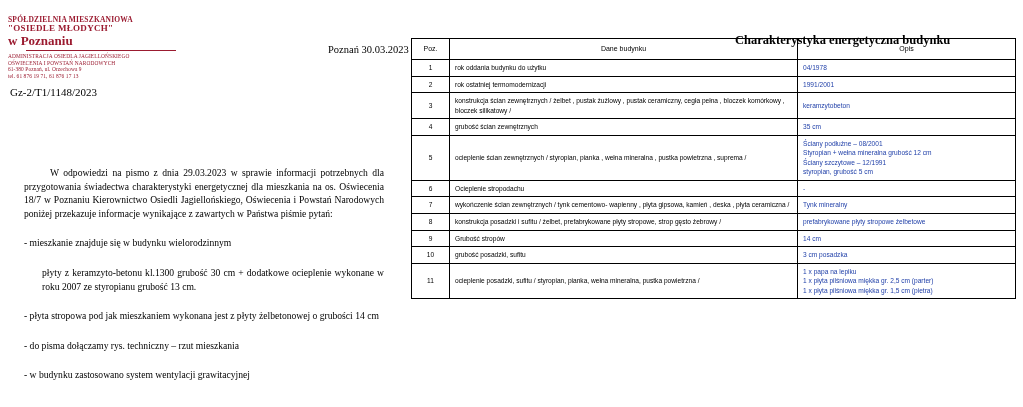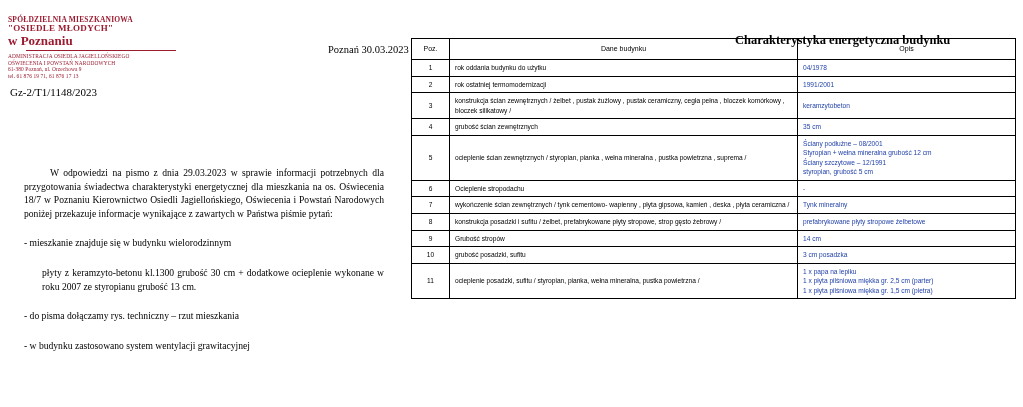--- a/index.html
+++ b/index.html
@@ -174,20 +174,21 @@
   <div class="ref-no">Gz-2/T1/1148/2023</div>
 
   <div class="place-date">Poznań 30.03.2023</div>
 
   <div class="doc-title">Charakterystyka energetyczna  budynku</div>
 
   <div class="body-text">
     <p class="indent">W odpowiedzi na pismo z dnia 29.03.2023 w sprawie informacji potrzebnych dla przygotowania świadectwa charakterystyki energetycznej dla mieszkania na os. Oświecenia 18/7 w Poznaniu Kierownictwo Osiedli Jagiellońskiego, Oświecenia i Powstań Narodowych poniżej przekazuje informacje wynikające z zawartych w Państwa piśmie pytań:</p>
     <p class="sub">- mieszkanie znajduje się w budynku wielorodzinnym</p>
     <p class="sub2">płyty z keramzyto-betonu kl.1300 grubość 30 cm + dodatkowe ocieplenie wykonane w roku 2007 ze styropianu grubość 13 cm.</p>
+    <p class="sub">- płyta stropowa pod jak mieszkaniem wykonana jest z płyty żelbetonowej o grubości 14 cm</p>
     <p class="sub">- do pisma dołączamy rys. techniczny – rzut mieszkania</p>
     <p class="sub">- w budynku zastosowano system wentylacji grawitacyjnej</p>
   </div>
 
   <div class="table-wrap">
     <table class="energy">
       <colgroup>
         <col class="c-poz">
         <col class="c-dane">
         <col class="c-opis">

